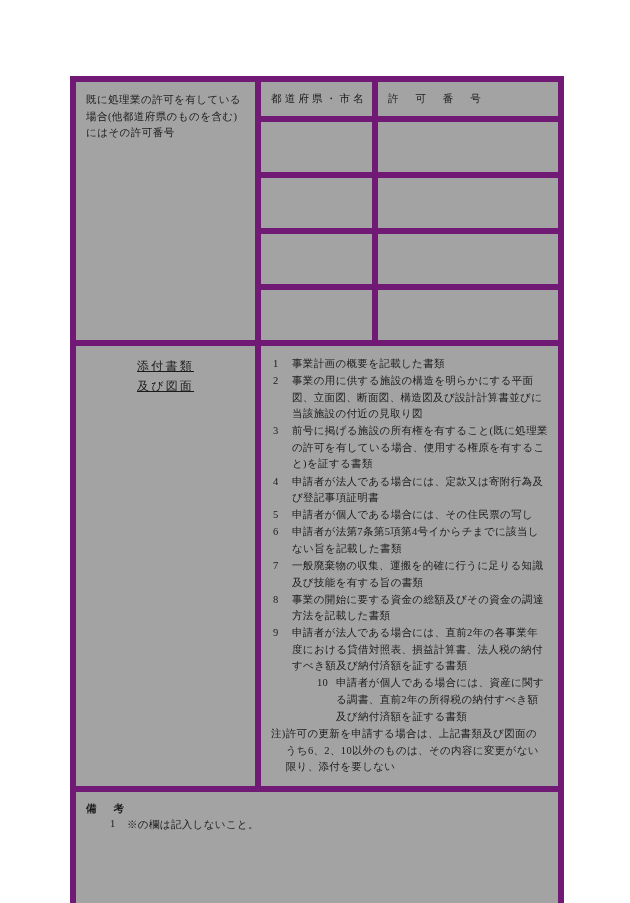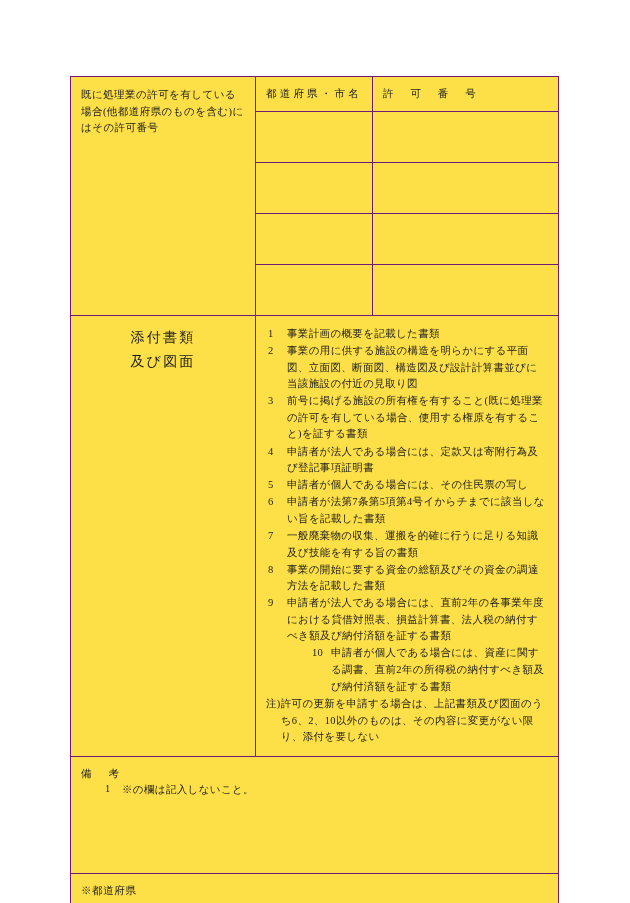--- a/index.html
+++ b/index.html
@@ -30,24 +30,24 @@
   
   .form-table {
     position: absolute;
     left: 70px;
     top: 76px;
     width: 488px;
     border-collapse: collapse;
     table-layout: fixed;
   }
   .form-table td {
-    border: 1px solid #701a75;
+    border: 6px solid #701a75;
     vertical-align: top;
     padding: 10px;
-    background: #fde047;
+    background: #a3a3a3;
   }
 
   
   .permit-label {
     padding: 6px 5px 4px 6px;
     font-size: 10.5px;
     line-height: 1.58;
     letter-spacing: 0.45px;
   }
   .col-head {
@@ -57,25 +57,26 @@
     white-space: nowrap;
   }
   .blank-row td {
     height: 30px;
   }
 
   
   .attach-label {
     text-align: center;
     vertical-align: middle;
-    font-size: 14px;
+    font-size: 12px;
     line-height: 1.7;
     letter-spacing: 2.2px;
     padding: 0 3px;
     white-space: nowrap;
+    text-decoration: underline;
   }
   .attach-body {
     padding: 7px 7px 8px 9px;
   }
   ol.attach-list,
   .attach-list li,
   .attach-note {
     margin: 0;
     padding: 0;
     list-style: none;
@@ -118,20 +119,21 @@
 
   
   .remarks-cell {
     height: 96px;
     padding: 7px 8px 6px 8px;
   }
   .remarks-title {
     font-size: 10.5px;
     letter-spacing: 3.2px;
     margin-bottom: 2px;
+    font-weight: bold;
   }
   .remarks-item {
     font-size: 10.5px;
     letter-spacing: 0.35px;
     padding-left: 22px;
     display: flex;
   }
   .remarks-item .li-num {
     width: 19px;
   }

